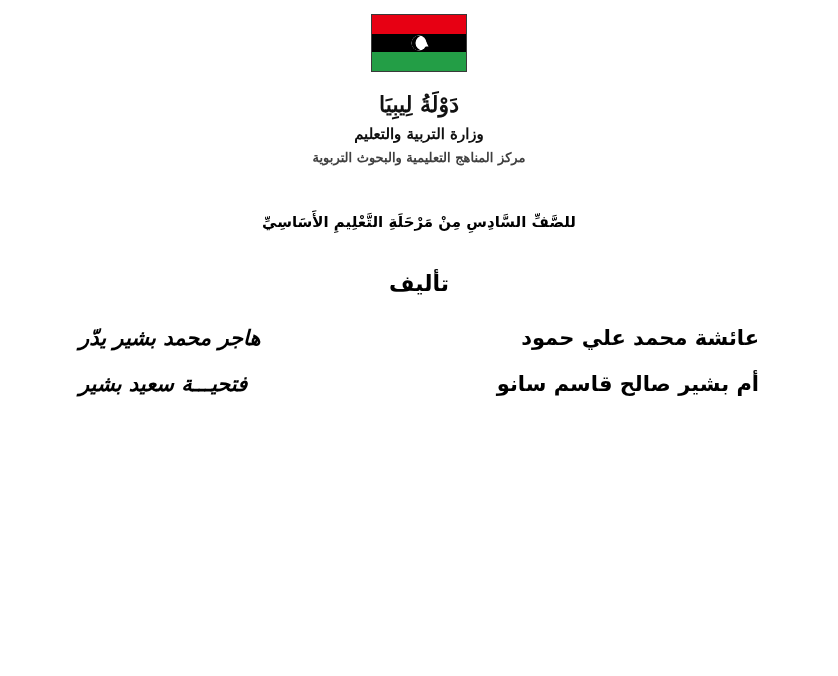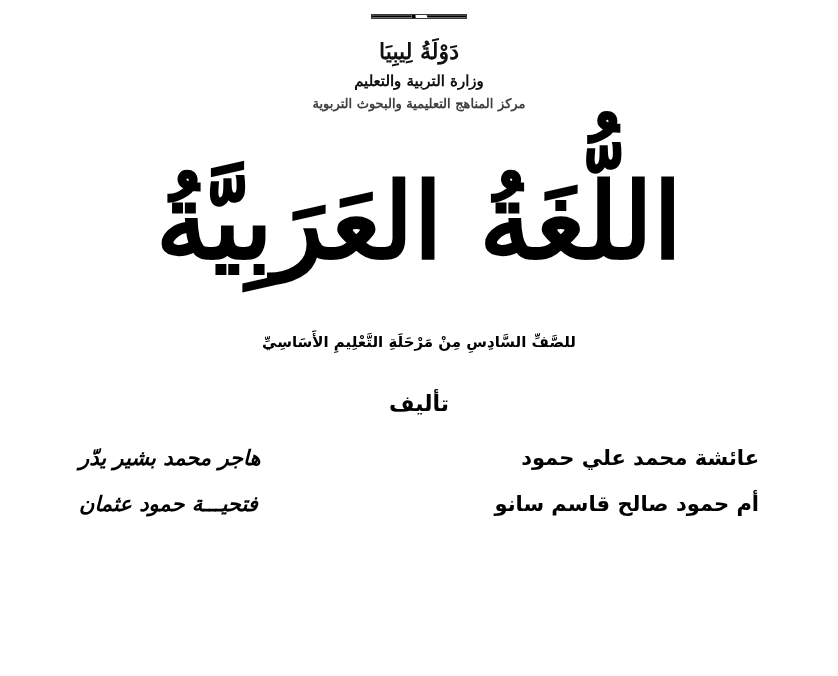--- a/index.html
+++ b/index.html
@@ -157,26 +157,25 @@
     </div>
     <div class="flag-band green"></div>
   </div>
 
   <div class="ministry">
     <div class="l1">دَوْلَةُ لِيبِيَا</div>
     <div class="l2">وزارة التربية والتعليم</div>
     <div class="l3">مركز المناهج التعليمية والبحوث التربوية</div>
   </div>
 
-  <div class="main-title">اللُّغَةُ العَرَبِيَّةُ</div>
 
   <div class="subtitle">للصَّفِّ السَّادِسِ مِنْ مَرْحَلَةِ التَّعْلِيمِ الأَسَاسِيِّ</div>
 
   <div class="authorship-label">تأليف</div>
 
   <div class="authors">
     <div class="cell-right">عائشة محمد علي حمود</div>
     <div class="cell-left">هاجر محمد بشير يدّر</div>
-    <div class="cell-right">أم حمود صالح قاسم سانو</div>
-    <div class="cell-left">فتحيـــة حمود عثمان</div>
+    <div class="cell-right">أم بشير صالح قاسم سانو</div>
+    <div class="cell-left">فتحيـــة سعيد بشير</div>
   </div>
 
 </div>
 
 </body></html>

